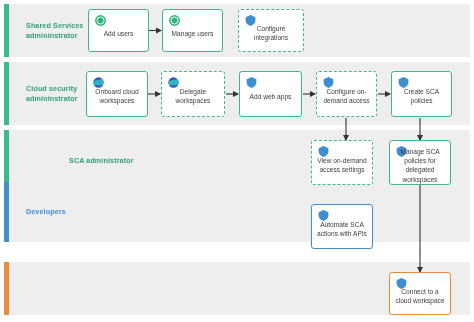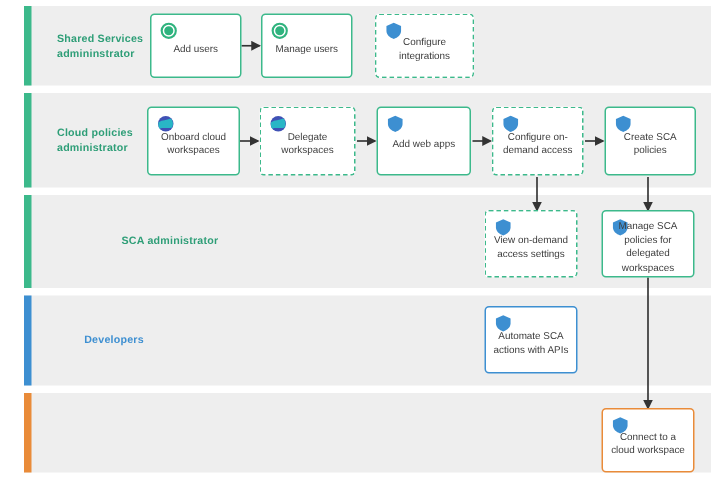--- a/index.html
+++ b/index.html
@@ -2,21 +2,21 @@
 <html><head>
 <meta charset="utf-8">
 <style>
   html,body{margin:0;padding:0;}
   body{
     width:474px;height:322px;overflow:hidden;
     background:#ffffff;
     font-family:"Liberation Sans", sans-serif;
     position:relative;
   }
-  #diagram{position:absolute;left:0;top:0;width:394px;height:322px;margin-left:12px;}
+  #diagram{position:absolute;left:0;top:0;width:394px;height:322px;}
 
   .lane{position:absolute;left:4px;width:466px;background:#eeeeee;}
   .lane-accent{position:absolute;left:0;top:0;width:5px;height:100%;}
   .lane-label{
     position:absolute;left:22px;top:50%;transform:translateY(-50%);
     font-size:7.1px;font-weight:bold;line-height:1.45;
     letter-spacing:.15px;width:76px;
   }
 
   .node{
@@ -43,29 +43,29 @@
 
 <div id="diagram">
 
   <div class="lane" style="top:4px;height:53px;">
     <div class="lane-accent" style="background:#3cb98b;"></div>
     <div class="lane-label" style="color:#2e9e77;">Shared Services admininstrator</div>
   </div>
 
   <div class="lane" style="top:62px;height:63px;">
     <div class="lane-accent" style="background:#3cb98b;"></div>
-    <div class="lane-label" style="color:#2e9e77;">Cloud policies administrator</div>
+    <div class="lane-label" style="color:#2e9e77;">Cloud security admininstrator</div>
   </div>
 
   <div class="lane" style="top:130px;height:62px;">
     <div class="lane-accent" style="background:#3cb98b;"></div>
     <div class="lane-label" style="color:#2e9e77;padding-left:43px;">SCA administrator</div>
   </div>
 
-  <div class="lane" style="top:197px;height:60px;text-align:center;">
+  <div class="lane" style="top:182px;height:60px;">
     <div class="lane-accent" style="background:#3d8fd1;"></div>
     <div class="lane-label" style="color:#3d8fd1;">Developers</div>
   </div>
 
   <div class="lane" style="top:262px;height:53px;">
     <div class="lane-accent" style="background:#e98b39;"></div>
   </div>
 
   <svg class="conn" viewBox="0 0 474 322">
     <defs>

